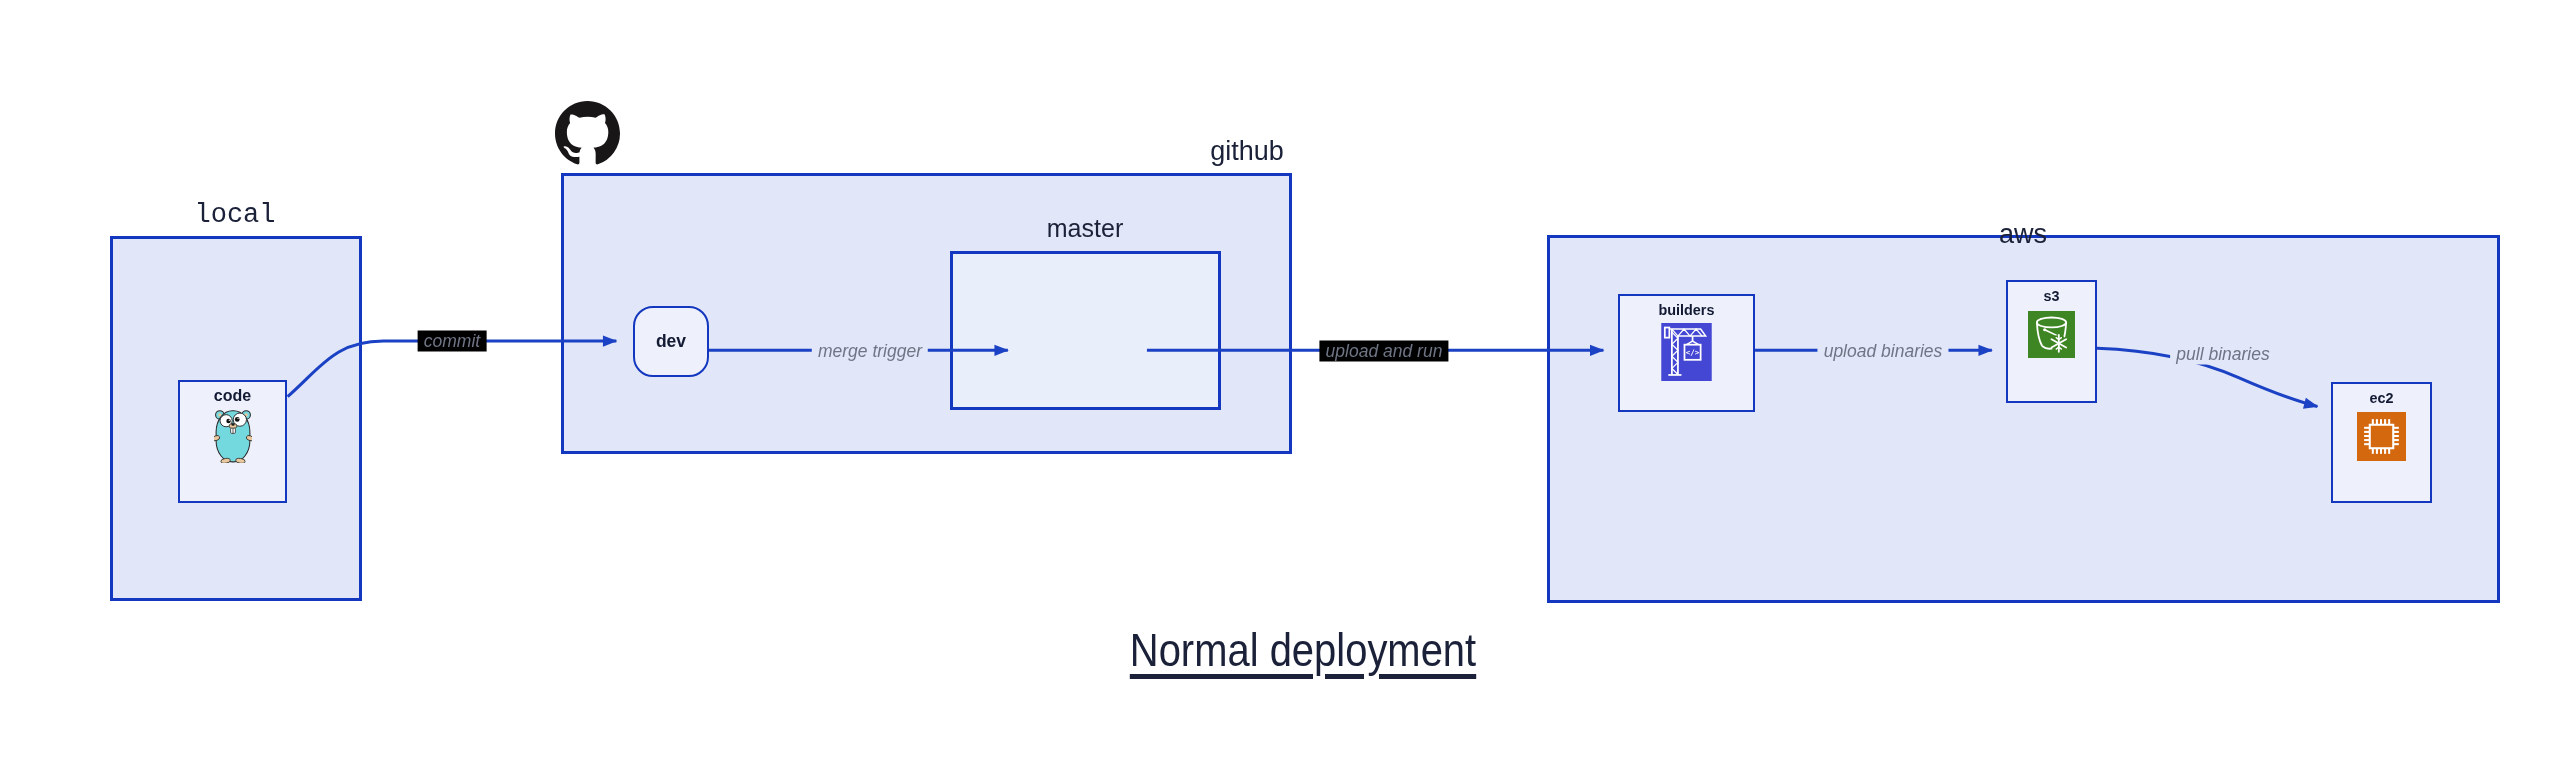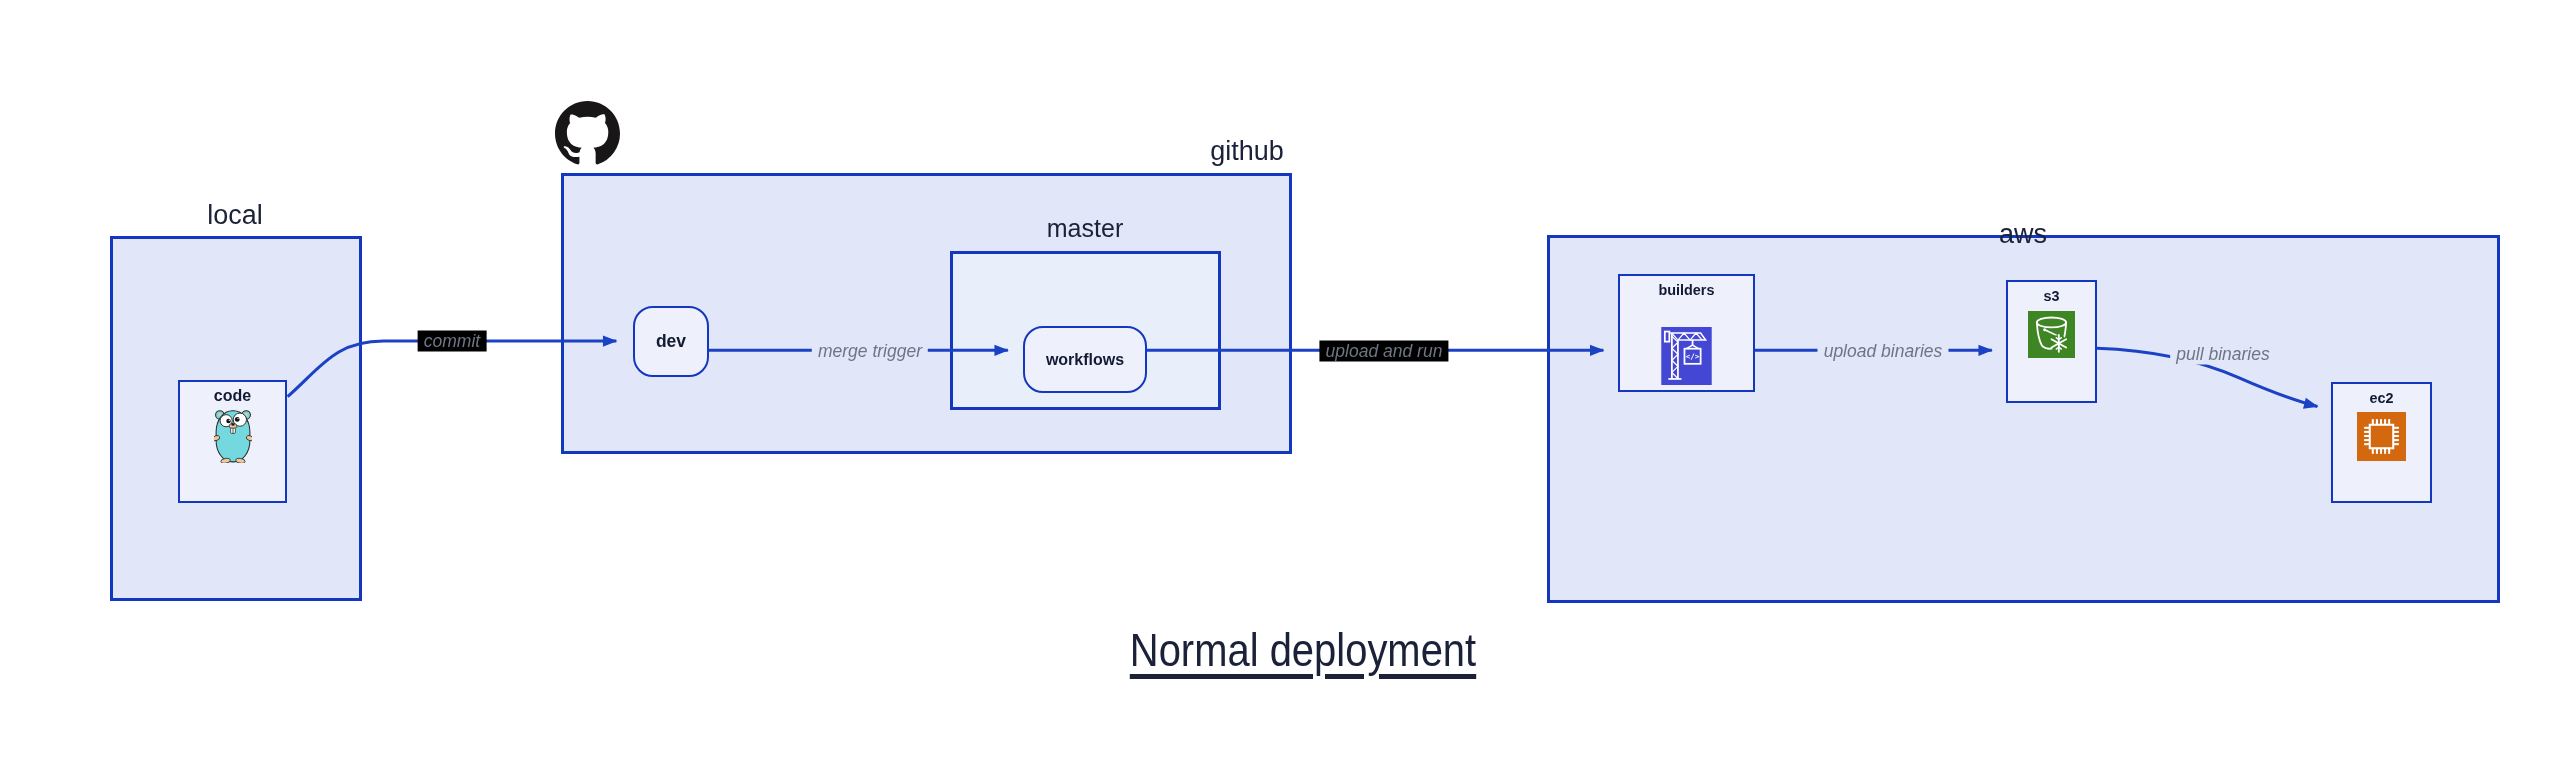--- a/index.html
+++ b/index.html
@@ -35,21 +35,21 @@
 </head>
 <body>
 
 <div class="canvas">
 
   <div class="group" style="left:110px;top:236px;width:252px;height:365px;"></div>
   <div class="group" style="left:561px;top:173px;width:731px;height:281px;"></div>
   <div class="group mid" style="left:950px;top:251px;width:271px;height:159px;"></div>
   <div class="group" style="left:1547px;top:235px;width:953px;height:368px;"></div>
 
-  <div class="group-label" style="left:235px;top:201px;">local</div>
+  <div class="group-label" style="left:235px;top:201px;font-family:Liberation Mono, monospace;">local</div>
   <div class="group-label" style="left:1247px;top:137px;">github</div>
   <div class="group-label" style="left:1085px;top:215px;font-size:25px;">master</div>
   <div class="group-label" style="left:2023px;top:199px;margin-top:21px;">aws</div>
 
   <svg class="icon" style="position:absolute;left:555px;top:101px;" width="65" height="65" viewBox="0 0 16 16">
     <path style="fill:var(--github-mark,#191617)" d="M8 0C3.58 0 0 3.58 0 8c0 3.54 2.29 6.53 5.47 7.59.4.07.55-.17.55-.38 0-.19-.01-.82-.01-1.49-2.01.37-2.53-.49-2.69-.94-.09-.23-.48-.94-.82-1.13-.28-.15-.68-.52-.01-.53.63-.01 1.08.58 1.23.82.72 1.21 1.87.87 2.33.66.07-.52.28-.87.51-1.07-1.78-.2-3.64-.89-3.64-3.95 0-.87.31-1.59.82-2.15-.08-.2-.36-1.02.08-2.12 0 0 .67-.21 2.2.82.64-.18 1.32-.27 2-.27s1.36.09 2 .27c1.53-1.04 2.2-.82 2.2-.82.44 1.1.16 1.92.08 2.12.51.56.82 1.27.82 2.15 0 3.07-1.87 3.75-3.65 3.95.29.25.54.73.54 1.48 0 1.07-.01 1.93-.01 2.2 0 .21.15.46.55.38A8.01 8.01 0 0 0 16 8c0-4.42-3.58-8-8-8z"></path>
   </svg>
 
   <svg class="edges" width="2604" height="781" viewBox="0 0 5054 1516">
     <defs>
@@ -92,25 +92,22 @@
       <ellipse cx="36" cy="31.5" rx="3.2" ry="2.2" fill="#1c1c1c"></ellipse>
       <rect class="gopher-line" x="31.5" y="38" width="9" height="10" rx="2" style="fill:#ffffff;stroke-width:1.5"></rect>
       <line class="gopher-line" x1="36" y1="38" x2="36" y2="48" style="stroke-width:1.5"></line>
     </svg>
   </div>
 
   <div class="node dev center" style="left:633px;top:306px;width:76px;height:71px;">
     <div class="node-label">dev</div>
   </div>
 
-  <div class="node center" style="left:1023px;top:326px;width:124px;height:67px;">
-    <div class="node-label">workflows</div>
-  </div>
 
-  <div class="node small" style="left:1618px;top:274px;width:137px;height:118px;padding-top:7.2px;gap:24px;">
+  <div class="node small" style="left:1618px;top:294px;width:137px;height:118px;padding-top:7.2px;">
     <div class="node-label">builders</div>
     <svg class="icon" width="53" height="58" viewBox="0 0 100 115" style="margin-top:4.1px;">
       <rect x="0" y="0" width="100" height="115" style="fill:var(--builders-icon-bg,#4446d4)"></rect>
       <rect class="white-stroke" x="7" y="9" width="9" height="20"></rect>
       <line class="white-stroke" x1="21" y1="12" x2="21" y2="103"></line>
       <line class="white-stroke" x1="33" y1="26" x2="33" y2="103"></line>
       <path class="white-stroke" d="M16 12 H78 L88 26 H33" style="stroke-width:3"></path>
       <path class="white-stroke" d="M21 12 L33 26 L45 12 L57 26 L69 12 L81 26" style="stroke-width:2.5"></path>
       <path class="white-stroke" d="M21 18 L33 30 L21 42 L33 54 L21 66 L33 78 L21 90 L33 102" style="stroke-width:2.5"></path>
       <line class="white-stroke" x1="14" y1="103" x2="40" y2="103"></line>

